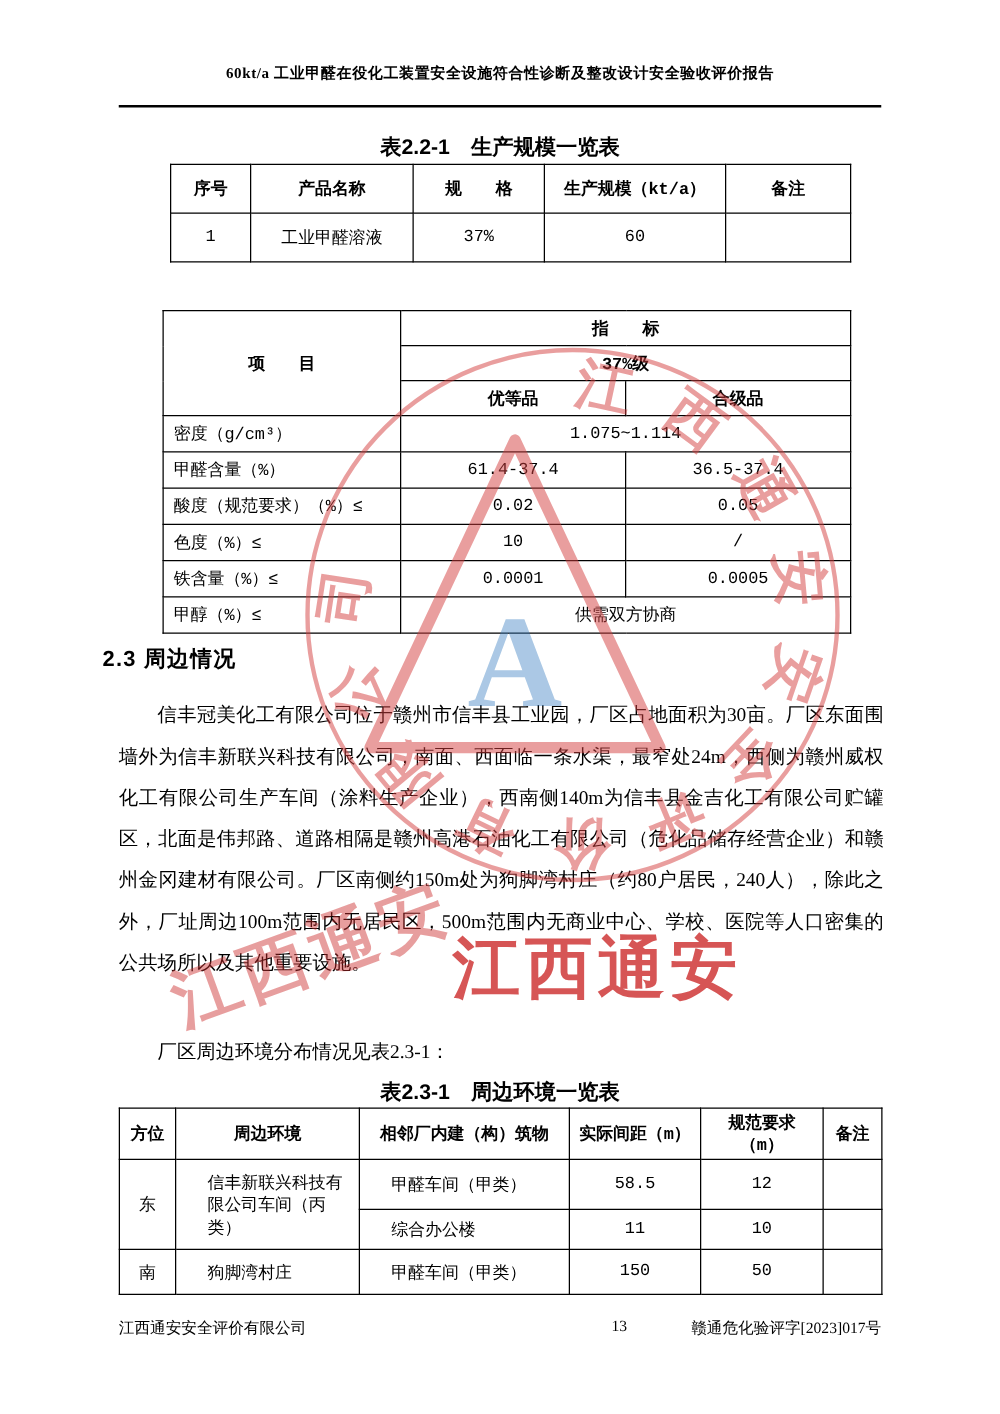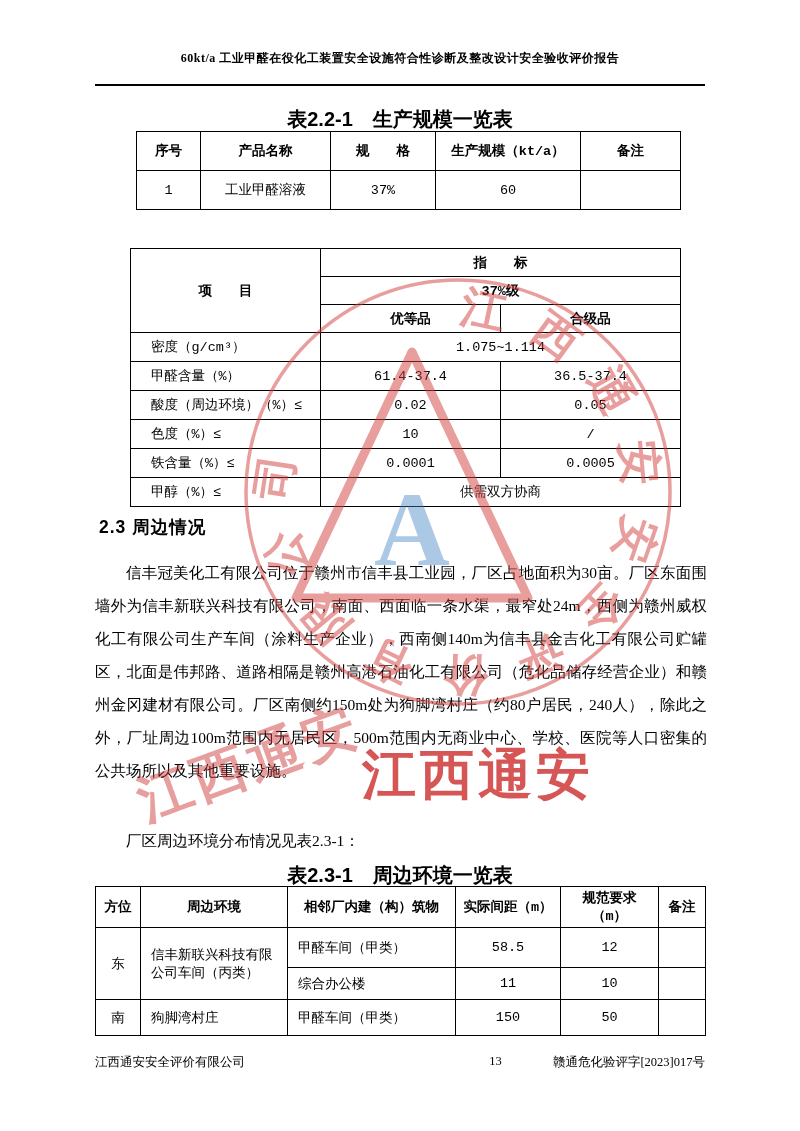--- a/index.html
+++ b/index.html
@@ -17,53 +17,53 @@
   .doc-header {
     position: absolute; top: 50px; left: 95px; width: 610px;
     text-align: center; font-size: 12px; font-weight: bold;
     padding-bottom: 17px; border-bottom: 2px solid #000;
     letter-spacing: 0.5px;
   }
 
   
   .tbl-title {
     position: absolute; left: 95px; width: 610px;
-    text-align: center; font-weight: bold; font-size: 20px;
+    text-align: center; font-weight: bold; font-size: 17px;
     font-family: "Liberation Sans", "DejaVu Sans", sans-serif;
   }
   #t1-title { top: 106px; }
   #t2-title { top: 226px; }
   #t3-title { top: 862px; }
 
   
   table { border-collapse: collapse; table-layout: fixed; position: absolute; font-size: 13.5px; }
   th, td {
     border: 1px solid #000; text-align: center; vertical-align: middle;
     padding: 2px 4px; overflow: hidden; font-weight: normal; font-family: Liberation Mono, monospace;
   }
   th { font-weight: bold; }
-  td.left, th.left { text-align: left; padding-left: 10px; }
+  td.left, th.left { text-align: left; padding-left: 25px; }
 
   #table-scale { top: 131px; left: 136px; width: 544px; }
   #table-scale tr { height: 39px; }
 
   #table-standard { top: 248px; left: 130px; width: 550px; }
   #table-standard tr.hrow { height: 28px; }
   #table-standard tr.drow { height: 29px; }
-  #table-standard td.label { text-align: left; padding-left: 20px; }
+  #table-standard td.label { text-align: left; padding-left: 8px; }
 
   #table-env { top: 886px; left: 95px; width: 610px; }
   #table-env tr.h  { height: 38px; margin-top: 12px; }
   #table-env tr.r1 { height: 40px; }
   #table-env tr.r2 { height: 32px; }
   #table-env tr.r3 { height: 36px; }
 
   
   .sec-heading {
-    position: absolute; top: 515px; left: 99px;
+    position: absolute; top: 515px; left: 82px;
     font-size: 17.5px; font-weight: bold;
     font-family: "Liberation Sans", "DejaVu Sans", sans-serif;
     letter-spacing: 1px;
   }
   .para {
     position: absolute; top: 556px; left: 95px; width: 612px;
     font-size: 15.5px; line-height: 33px;
     text-align: justify; text-indent: 2em;
   }
   .lead-in {
@@ -140,21 +140,21 @@
     <tr class="drow">
       <td class="label">密度（g/cm³）</td>
       <td colspan="2">1.075~1.114</td>
     </tr>
     <tr class="drow">
       <td class="label">甲醛含量（%）</td>
       <td>61.4-37.4</td>
       <td>36.5-37.4</td>
     </tr>
     <tr class="drow">
-      <td class="label">酸度（周边环境）（%）≤</td>
+      <td class="label">酸度（规范要求）（%）≤</td>
       <td>0.02</td>
       <td>0.05</td>
     </tr>
     <tr class="drow">
       <td class="label">色度（%）≤</td>
       <td>10</td>
       <td>/</td>
     </tr>
     <tr class="drow">
       <td class="label">铁含量（%）≤</td>

